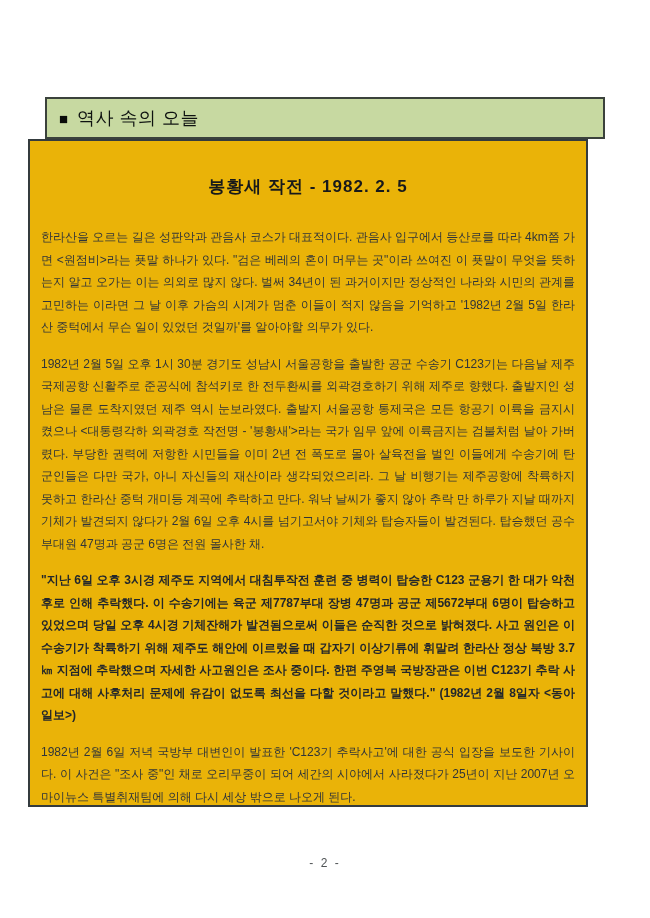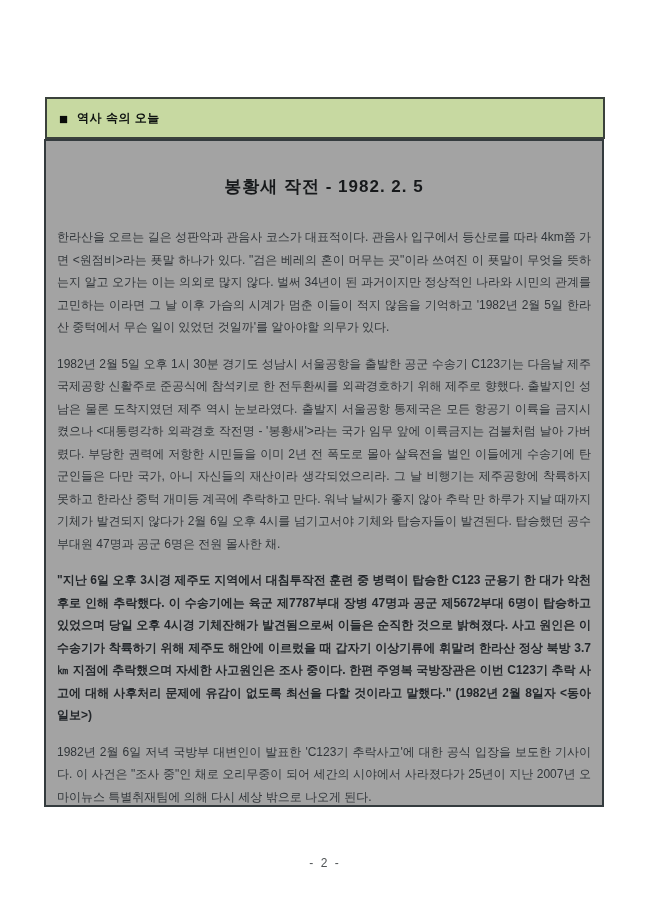--- a/index.html
+++ b/index.html
@@ -33,33 +33,33 @@
     padding-left: 12px;
   }
   .bullet {
     font-size: 15px;
     line-height: 1;
     color: #0a0c0a;
     margin-right: 9px;
     font-weight: bold;
   }
   .header-title {
-    font-weight: bold;
-    font-size: 12px;
+    font-weight: normal;
+    font-size: 18px;
     color: #0e1210;
     letter-spacing: 0.5px;
   }
   .content-box {
     position: absolute;
-    left: 44px;
+    left: 28px;
     top: 139px;
     width: 560px;
     height: 668px;
     box-sizing: border-box;
-    background: #a3a3a3;
+    background: #eab308;
     border: 2px solid #343b3e;
     padding: 0 11px;
     overflow: hidden;
   }
   .article-title {
     margin-top: 34px;
     margin-bottom: 28px;
     text-align: center;
     font-weight: bold;
     font-size: 17px;

